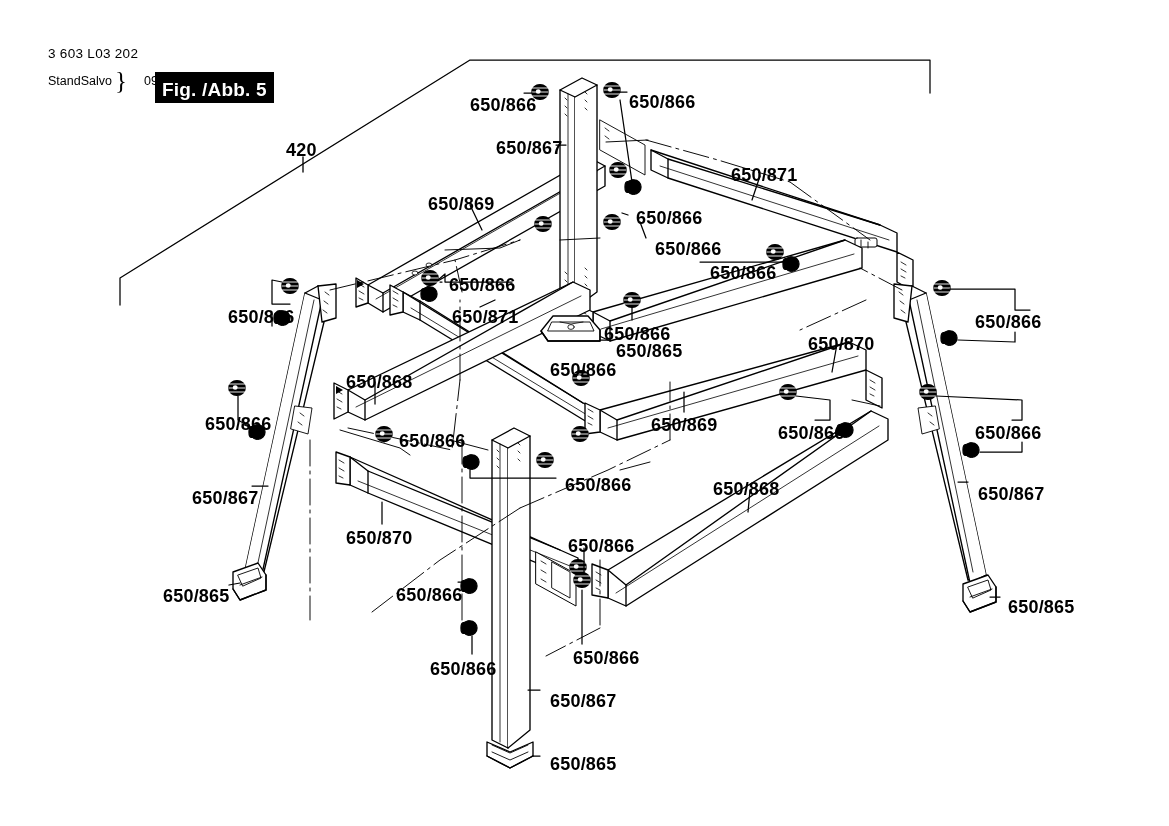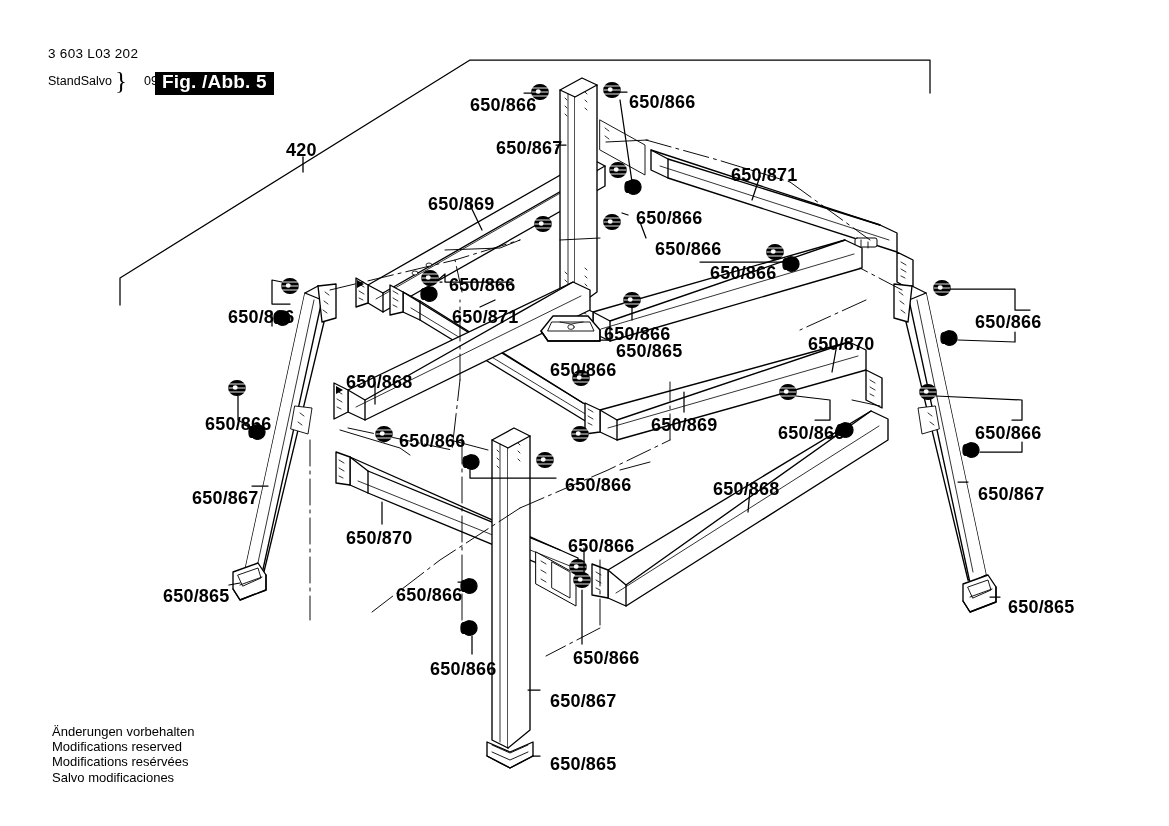--- a/index.html
+++ b/index.html
@@ -14,21 +14,21 @@
   
   .hdr{position:absolute;}
   #doc-number{left:48px;top:46px;font-size:13.5px;letter-spacing:.3px;white-space:nowrap;}
   #issue-block{left:48px;top:70px;display:flex;align-items:center;gap:2px;}
   .issue-words{display:flex;flex-direction:row;font-size:12.5px;line-height:12.5px;}
   .brace{font-size:25px;line-height:22px;margin:0 3px 0 1px;font-family:"Liberation Serif","DejaVu Serif",serif;}
   .issue-date{font-size:12.5px;padding-left:12px;}
   #fig-badge{
     left:155px;top:72px;background:#000;color:#fff;
     font-size:19px;font-weight:bold;line-height:19px;
-    padding:0 7px 4px 7px;white-space:nowrap;letter-spacing:.2px;
+    padding:8px 7px 4px 7px;white-space:nowrap;letter-spacing:.2px;
   }
 
   
   #footer-notes{position:absolute;left:52px;top:724px;font-size:13px;line-height:15.2px;}
   #footer-notes div{white-space:nowrap;}
 
   
   .lbl{
     position:absolute;font-size:18px;font-weight:bold;
     white-space:nowrap;letter-spacing:.2px;line-height:15px;
@@ -401,20 +401,14 @@
       <div class="lbl" style="left: 568px; top: 539px;">650/866</div>
       <div class="lbl" style="left: 396px; top: 588px;">650/866</div>
       <div class="lbl" style="left: 163px; top: 589px;">650/865</div>
       <div class="lbl" style="left: 1008px; top: 600px;">650/865</div>
       <div class="lbl" style="left: 573px; top: 651px;">650/866</div>
       <div class="lbl" style="left: 430px; top: 662px;">650/866</div>
       <div class="lbl" style="left: 550px; top: 694px;">650/867</div>
       <div class="lbl" style="left: 550px; top: 757px;">650/865</div>
     </div>
 
-  <div id="footer-notes">
-    <div>Änderungen vorbehalten</div>
-    <div>Modifications reserved</div>
-    <div>Modifications resérvées</div>
-    <div>Salvo modificaciones</div>
-  </div>
 
 </div>
 
 </body></html>

